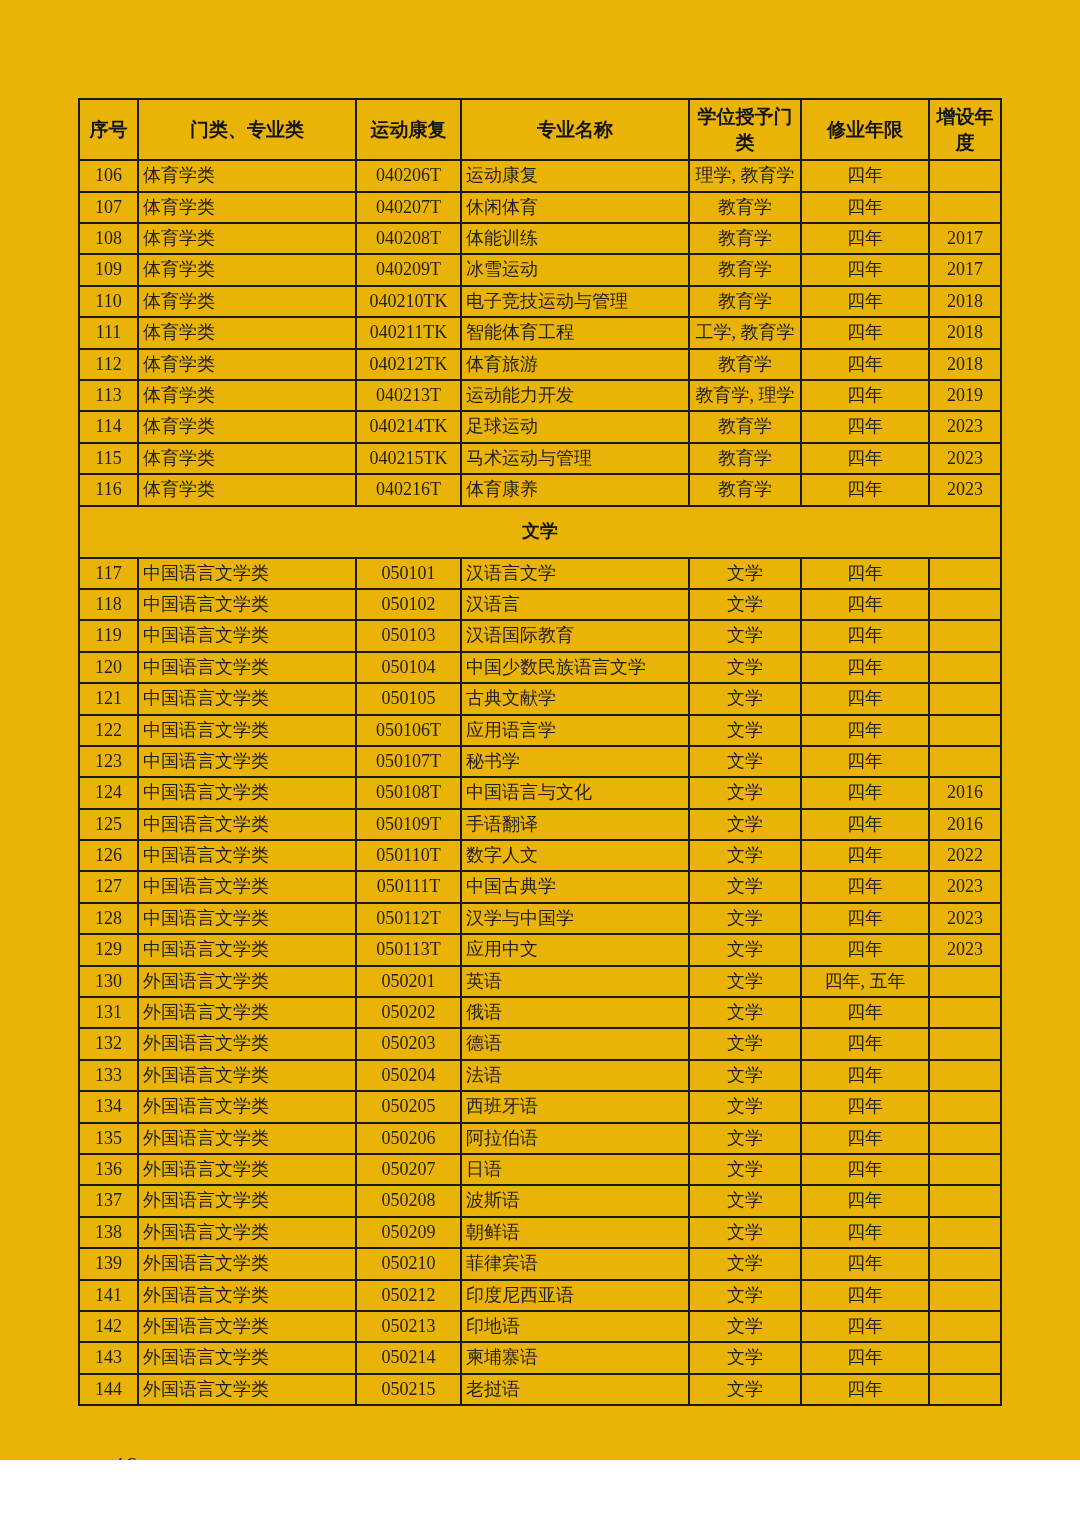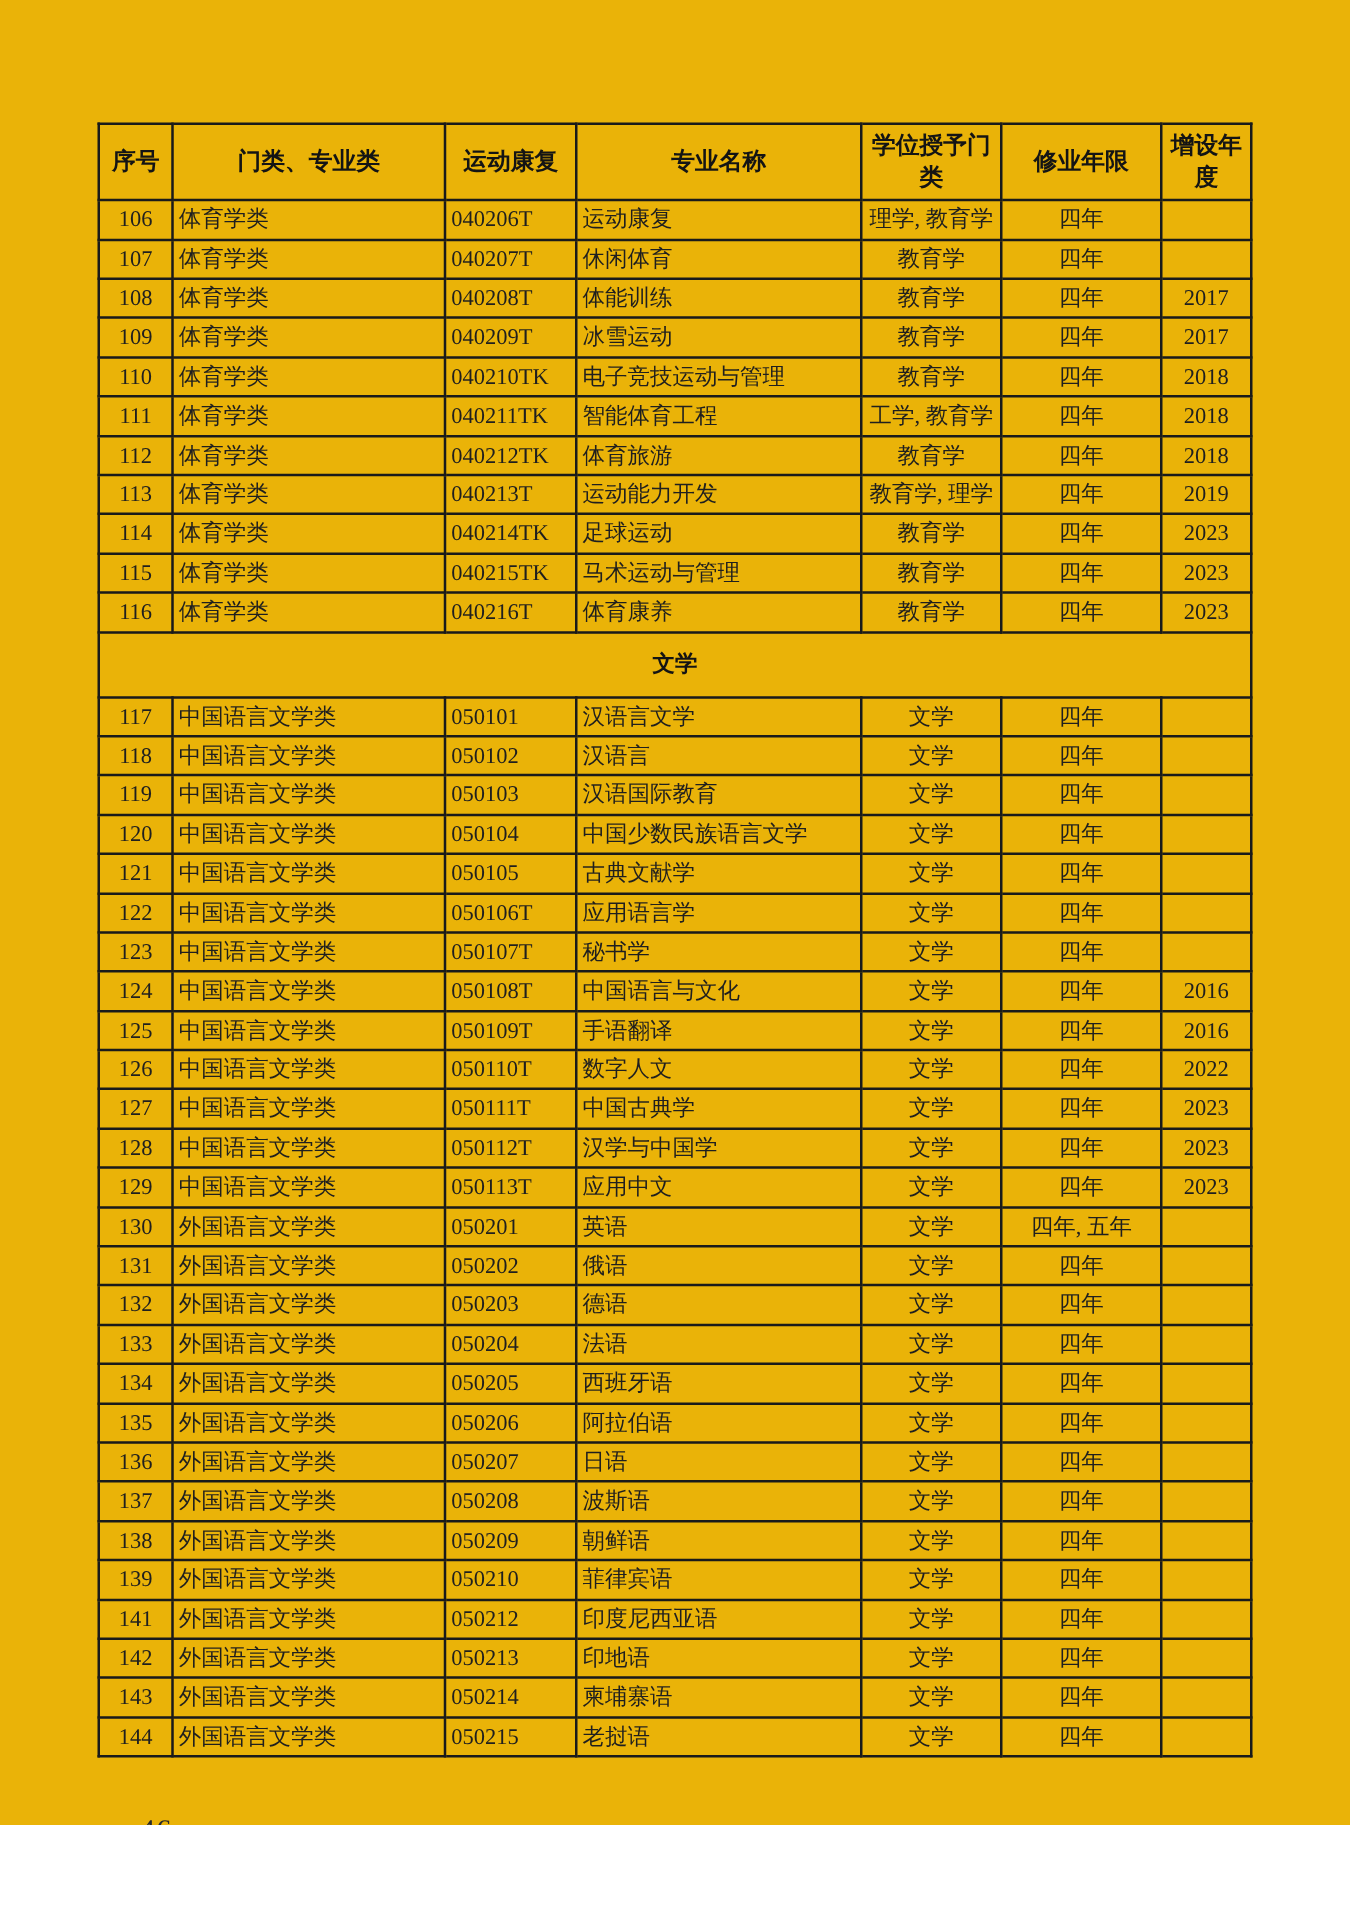--- a/index.html
+++ b/index.html
@@ -45,21 +45,21 @@
     font-size: 18px;
     line-height: 1.3;
     vertical-align: middle;
     padding: 3px 4px;
   }
   .catalog-table tr {
     height: 29px;
   }
   .c-no  { text-align: center; }
   .c-cat { text-align: left; padding-left: 7px; }
-  .c-code{ text-align: left; padding-left: 5px; }
+  .c-code{ text-align: center; padding-left: 5px; }
   .c-name{ text-align: left; padding-left: 8px; margin-left: 40px; }
   .c-deg { text-align: center; padding-left: 10px; padding-right: 10px; }
   .c-yrs { text-align: center; margin-top: 16px; }
   .c-add { text-align: center; }
   .section-cell {
     font-family: "Liberation Sans", sans-serif;
     font-weight: bold;
     font-size: 19px;
     text-align: center;
     height: 44px;

